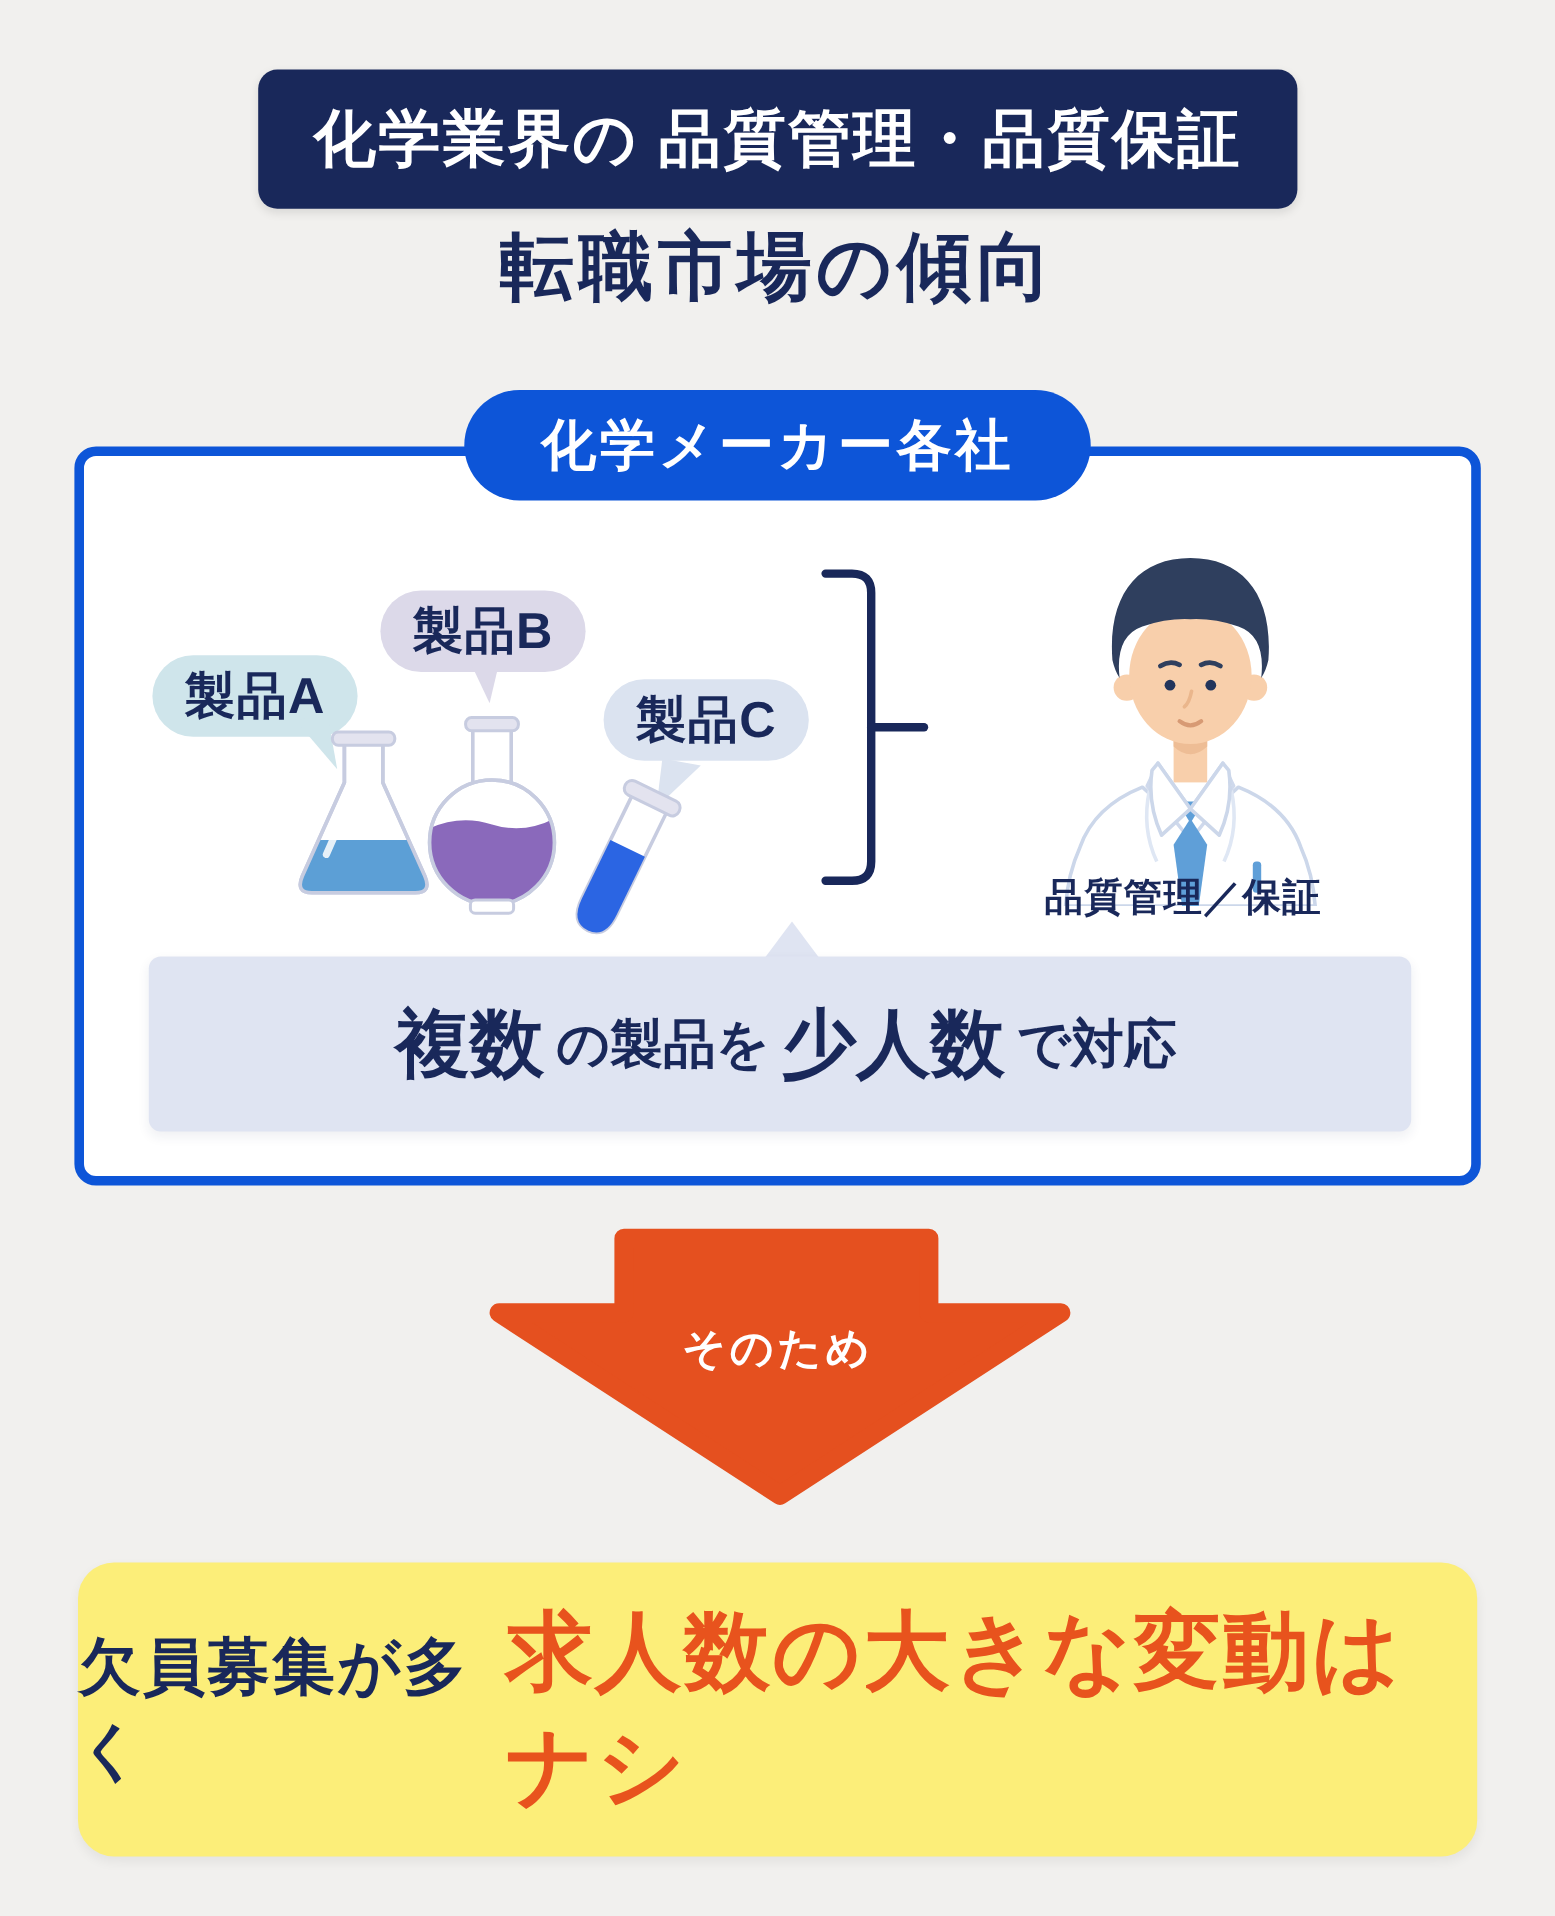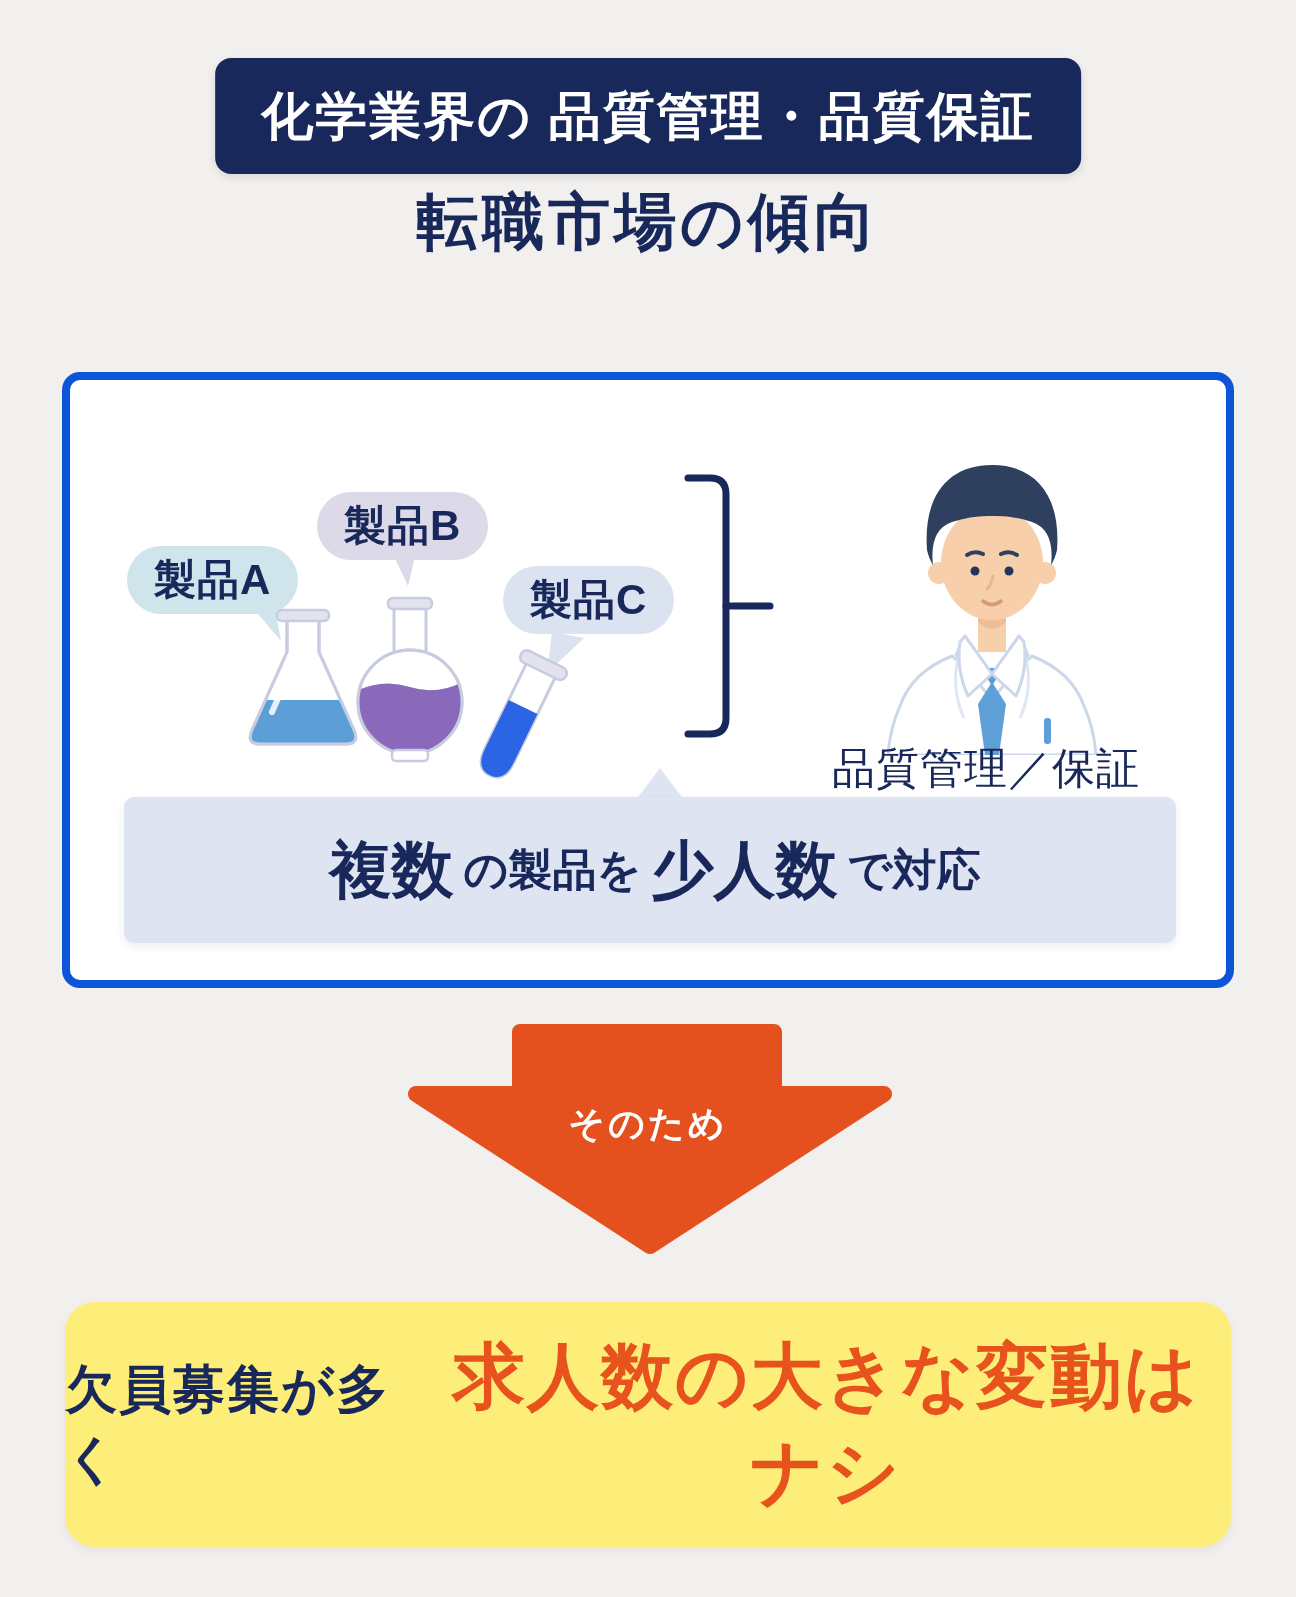--- a/index.html
+++ b/index.html
@@ -30,51 +30,52 @@
     letter-spacing:3px;white-space:nowrap;}
 
   
   .bubble{color:var(--c-navy);font-size:42px;font-weight:bold;line-height:50px;
     padding:9px 27px;border-radius:40px;letter-spacing:1px;white-space:nowrap;}
   .bubble-a{left:127px;top:546px;background:var(--c-bubble_a_bg);}
   .bubble-b{left:317px;top:480px;background:var(--c-bubble_b_bg);margin-top:12px;}
   .bubble-c{left:503px;top:566px;background:var(--c-bubble_c_bg);}
 
   .caption{left:806px;top:726px;width:360px;text-align:center;color:var(--c-navy);
-    font-size:43px;font-weight:normal;letter-spacing:1px;margin-top:14px;}
+    font-size:32px;font-weight:bold;letter-spacing:1px;}
 
   
   .callout{left:124px;top:797px;width:1052px;height:146px;background:var(--c-callout_bg);
     border-radius:10px;display:flex;align-items:center;justify-content:center;
     color:var(--c-navy);box-shadow:0 4px 10px rgba(25,40,90,.07);}
   .callout .big{font-size:62px;font-weight:bold;margin:0 10px;}
   .callout .small{font-size:44px;font-weight:bold;}
 
   
   .arrow-label{left:0;top:1100px;width:100%;text-align:center;color:#fff;
     font-size:36px;font-weight:bold;letter-spacing:3px;}
 
   
   .conclusion{left:65px;top:1302px;width:1166px;height:245px;background:var(--c-yellow);
     border-radius:30px;display:flex;flex-direction:row;align-items:center;justify-content:center;
     gap:14px;box-shadow:0 4px 10px rgba(0,0,0,.06);}
   .conclusion .line1{color:var(--c-navy);font-size:52px;font-weight:bold;letter-spacing:2px;}
-  .conclusion .line2{color:var(--c-orange_text);font-size:72px;font-weight:bold;letter-spacing:2px;text-align:center;}
+  .conclusion .line2{color:var(--c-orange_text);font-size:72px;font-weight:bold;letter-spacing:2px;}
 
   svg{display:block;}
 </style>
 </head>
 <body>
 
 <div class="page">
 
   <div class="abs badge">化学業界の 品質管理・品質保証</div>
   <div class="abs title">転職市場の傾向</div>
 
   <div class="abs panel"></div>
+  <div class="abs panel-label">化学メーカー各社</div>
 
   <div class="abs bubble bubble-a">製品A</div>
   <div class="abs bubble bubble-b">製品B</div>
   <div class="abs bubble bubble-c">製品C</div>
 
   <svg class="abs" style="left:0;top:0;width:1296px;height:1597px;pointer-events:none;">
     <polygon points="246,600 281,641 273,596" fill="var(--c-bubble_a_bg)"></polygon>
     <polygon points="390,548 408,586 417,548" fill="var(--c-bubble_b_bg)"></polygon>
     <polygon points="552,632 547,673 584,638" fill="var(--c-bubble_c_bg)"></polygon>
     <polygon points="636,800 660,768 684,800" fill="var(--c-callout_bg)"></polygon>

